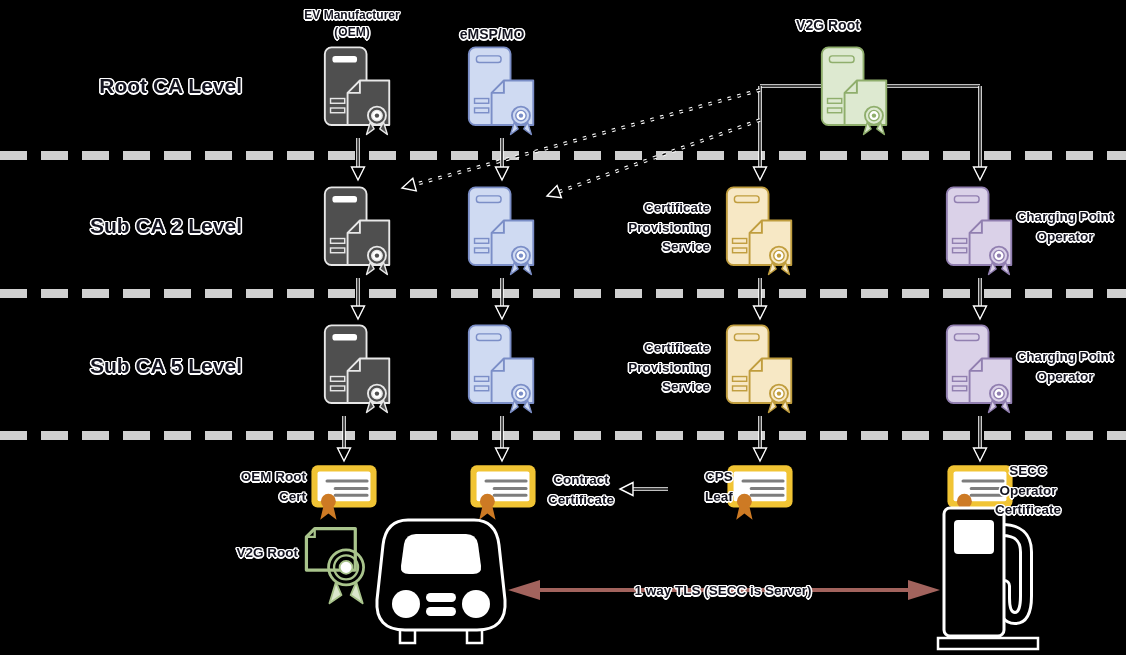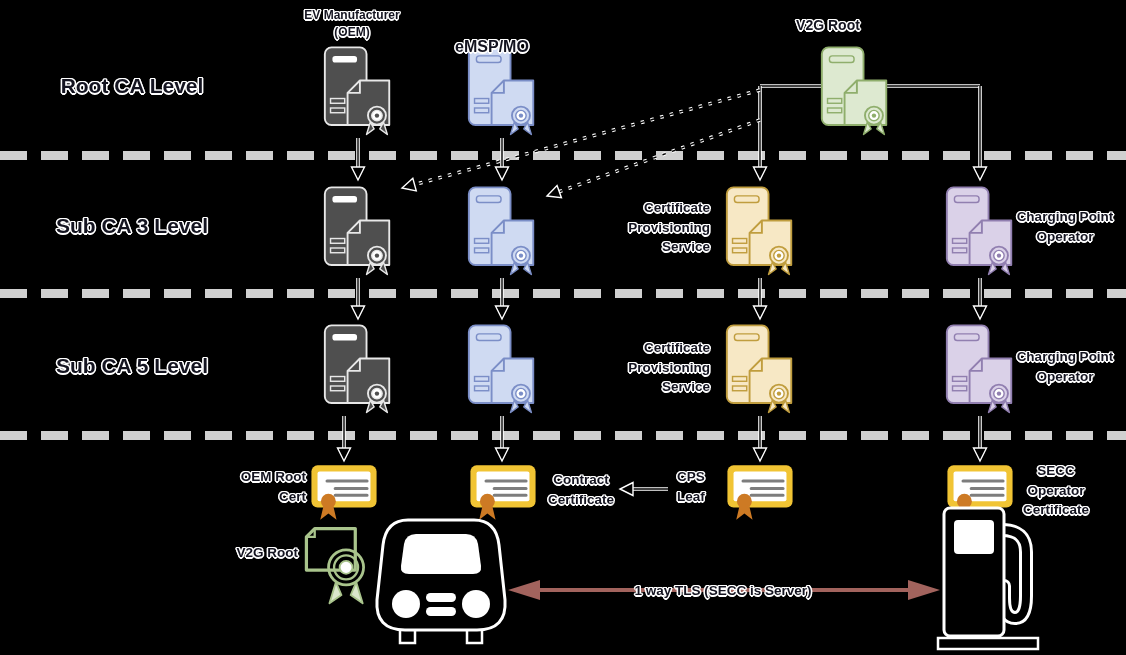--- a/index.html
+++ b/index.html
@@ -3,21 +3,21 @@
 <meta charset="utf-8">
 <style>
   html,body{margin:0;padding:0;background:#000;}
   #stage{position:relative;width:1126px;height:655px;background:#000;overflow:hidden;
          font-family:"Liberation Sans",sans-serif;}
   .lbl{position:absolute;color:#141420;font-weight:700;font-size:13.5px;line-height:1.45;
        white-space:pre-line;
        text-shadow:-1px -1px 0 #fff,1px -1px 0 #fff,-1px 1px 0 #fff,1px 1px 0 #fff,
                    -1.5px 0 0 #fff,1.5px 0 0 #fff,0 -1.5px 0 #fff,0 1.5px 0 #fff;}
   .lvl{font-size:21px;line-height:1.15;}
-  .ta-c{text-align:center}.ta-r{text-align:right}.ta-l{text-align:center}
+  .ta-c{text-align:center}.ta-r{text-align:right}.ta-l{text-align:right}
   .sep{position:absolute;left:0;width:1126px;height:9px;z-index:0;
        background:repeating-linear-gradient(90deg,#d0d0d0 0,#d0d0d0 27px,transparent 27px,transparent 41px);}
   .icon{position:absolute;z-index:2;line-height:0;}
   #overlay{position:absolute;left:0;top:0;z-index:1;}
   .lbl{z-index:3;}
 </style>
 </head>
 <body>
 
 <div id="stage">
@@ -73,26 +73,26 @@
       <polygon points="0,0 -13,-6.5 -13,6.5" transform="translate(980,461) rotate(90)" fill="#000" stroke="#fff" stroke-width="1.4"></polygon>
       <path d="M668,489 L631,489" stroke="#fff" stroke-width="3.6" fill="none"></path>
       <path d="M668,489 L631,489" stroke="#000" stroke-width="1.4" fill="none"></path>
       <polygon points="0,0 -13,-6.5 -13,6.5" transform="translate(620,489) rotate(180)" fill="#000" stroke="#fff" stroke-width="1.4"></polygon>
       <path d="M517,590 H931" stroke="#a2635d" stroke-width="4"></path>
       <polygon points="508,590 540,580 540,600" fill="#a2635d"></polygon>
       <polygon points="940,590 908,580 908,600" fill="#a2635d"></polygon>
     </svg>
 
   <div class="lbl lvl ta-l" style="left:22px;top:74px;width:220px">Root CA Level</div>
-  <div class="lbl lvl ta-l" style="left:22px;top:214px;width:220px">Sub CA 3 Level</div>
+  <div class="lbl lvl ta-l" style="left:22px;top:214px;width:220px">Sub CA 2 Level</div>
   <div class="lbl lvl ta-l" style="left:22px;top:354px;width:220px">Sub CA 5 Level</div>
 
   <div class="lbl ta-c" style="left:252px;top:7px;width:200px;font-size:12px">EV Manufacturer
 (OEM)</div>
-  <div class="lbl ta-c" style="left:440px;top:35px;width:104px;font-size:16px">eMSP/MO</div>
+  <div class="lbl ta-c" style="left:440px;top:24px;width:104px;font-size:14px">eMSP/MO</div>
   <div class="lbl ta-c" style="left:778px;top:15px;width:100px;font-size:14px">V2G Root</div>
 
   <div class="icon" style="left:322px;top:44px"><svg width="72" height="92" viewBox="0 0 76 96">
     <rect x="3" y="3" width="44" height="82" rx="7" fill="#4f4f4f" stroke="#e8e8e8" stroke-width="2"></rect>
     <rect x="11" y="12" width="26" height="7" rx="3" fill="#fff"></rect>
     <rect x="9" y="57" width="15" height="5" fill="#4f4f4f" stroke="#e8e8e8" stroke-width="1.5"></rect>
     <rect x="9" y="67" width="15" height="5" fill="#4f4f4f" stroke="#e8e8e8" stroke-width="1.5"></rect>
     <path d="M40,38 L71,38 L71,85 L27,85 L27,51 Z" fill="#4f4f4f" stroke="#e8e8e8" stroke-width="2" stroke-linejoin="round"></path>
     <path d="M40,38 L40,51 L27,51" fill="none" stroke="#e8e8e8" stroke-width="2"></path>
     <circle cx="58" cy="75" r="9.5" fill="#4f4f4f" stroke="#e8e8e8" stroke-width="2"></circle>
@@ -270,23 +270,23 @@
     <rect x="11" y="11" width="78" height="44" rx="3" fill="#ffffff"></rect>
     <path d="M25,25 H84 M37,36 H84 M37,46 H84" stroke="#7d7d7d" stroke-width="4.5" stroke-linecap="round" fill="none"></path>
     <circle cx="27" cy="55" r="11" fill="#cd7a24"></circle>
     <path d="M20,61 L15,82 L27,73 L39,82 L34,61 Z" fill="#cd7a24"></path>
   </svg></div>
 
   <div class="lbl ta-r" style="left:216px;top:467px;width:90px">OEM Root
 Cert</div>
   <div class="lbl ta-c" style="left:536px;top:470px;width:90px">Contract
 Certificate</div>
-  <div class="lbl ta-c" style="left:660px;top:467px;width:62px">CPS
+  <div class="lbl ta-c" style="left:688px;top:467px;width:62px">CPS
 Leaf</div>
-  <div class="lbl ta-c" style="left:1008px;top:461px;width:96px">SECC
+  <div class="lbl ta-c" style="left:980px;top:461px;width:96px">SECC
 Operator
 Certificate</div>
 
   <div class="icon" style="left:298px;top:524px"><svg width="74" height="83" viewBox="0 0 80 90">
     <path d="M18,5 H62 V50 H9 V14 Z" fill="none" stroke="#a9c48c" stroke-width="3.5" stroke-linejoin="round"></path>
     <path d="M18,5 V14 H9" fill="none" stroke="#a9c48c" stroke-width="2.5"></path>
     <circle cx="52" cy="47" r="19" fill="none" stroke="#a9c48c" stroke-width="3"></circle>
     <circle cx="52" cy="47" r="13" fill="none" stroke="#a9c48c" stroke-width="2.5"></circle>
     <circle cx="52" cy="47" r="7" fill="#fff" stroke="#a9c48c" stroke-width="2"></circle>
     <path d="M41,63 L34,86 L47,77 Z" fill="#dbe7cc" stroke="#a9c48c" stroke-width="2" stroke-linejoin="round"></path>

